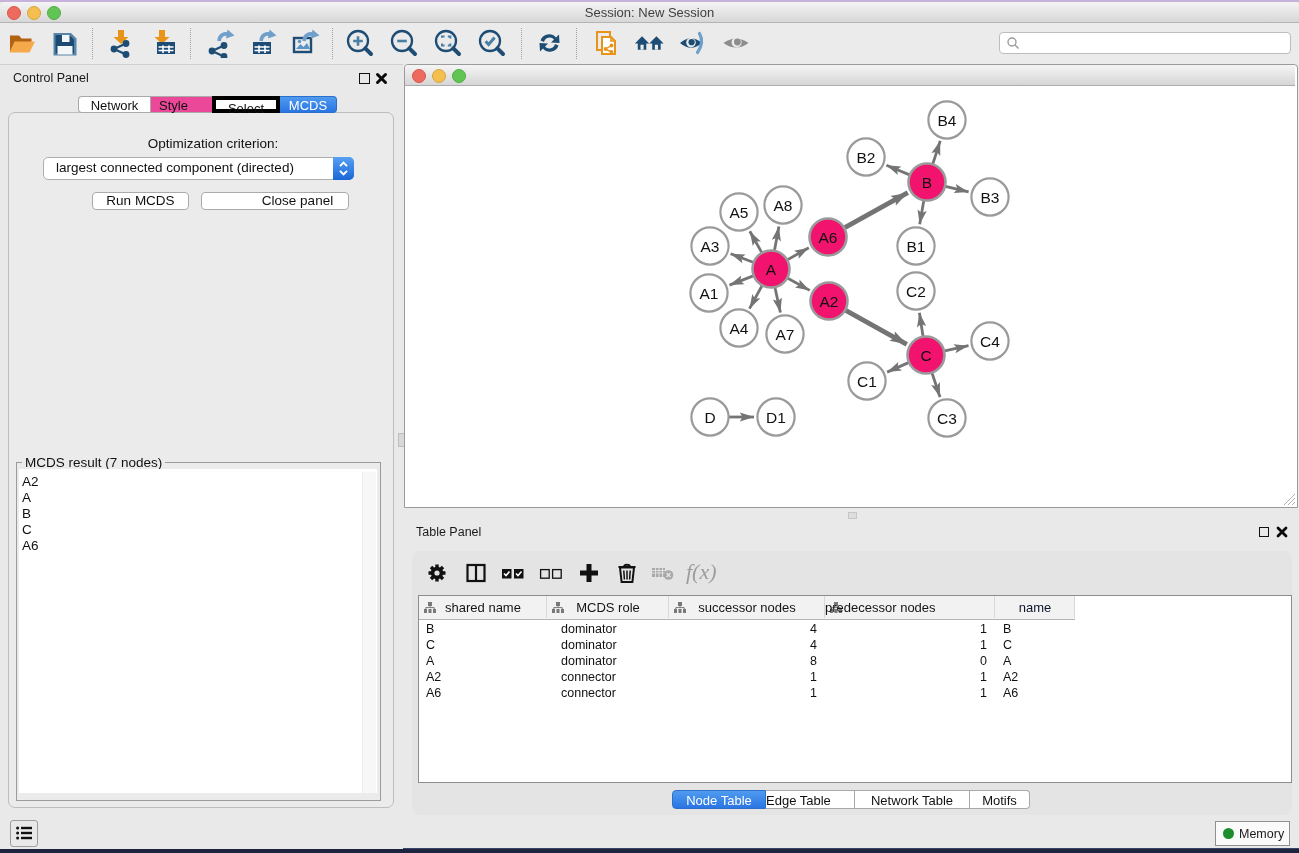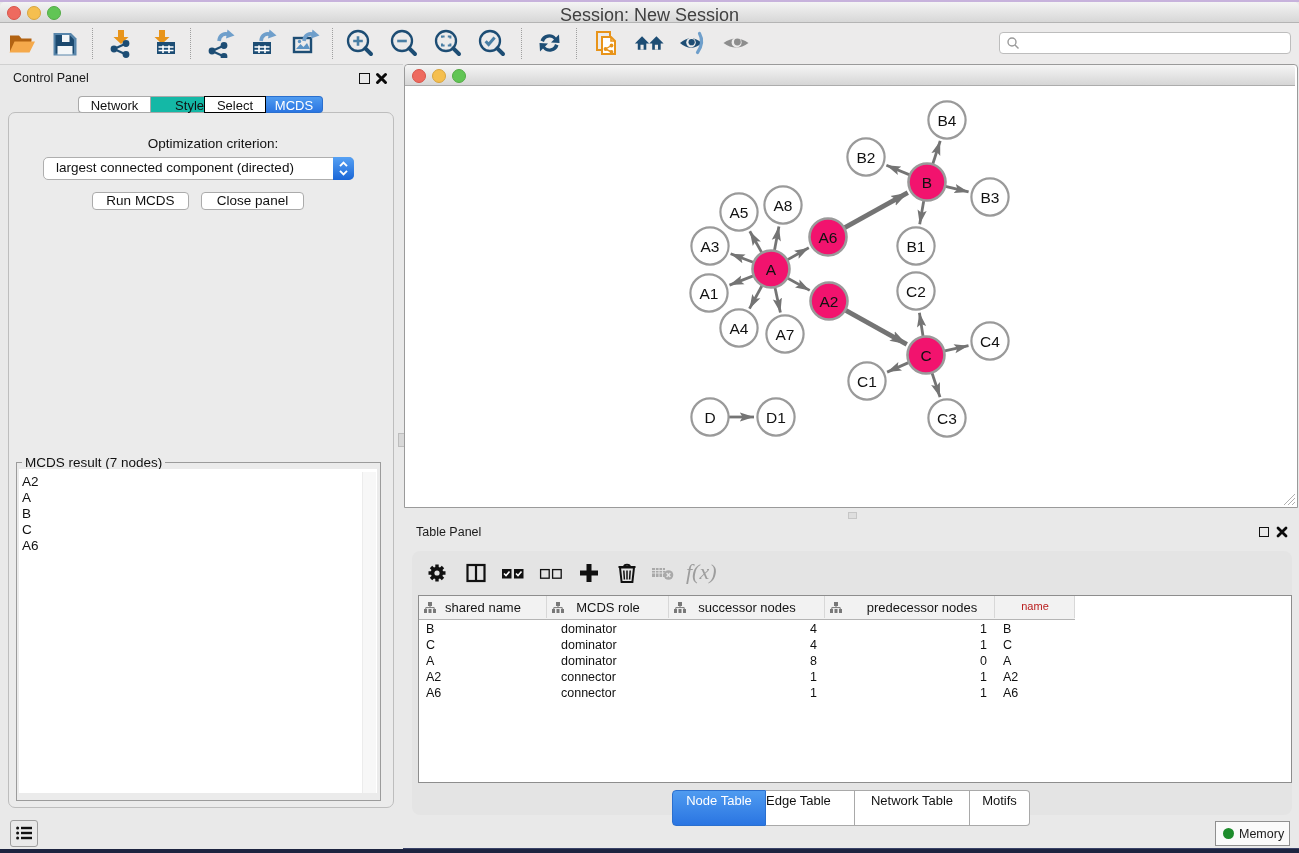--- a/index.html
+++ b/index.html
@@ -15,21 +15,21 @@
 
 <div class="abs" style="left:0;top:2px;width:1299px;height:20px;
      background:linear-gradient(#f4f4f4,#d7d7d7);border-bottom:1px solid #b4b4b4;
      border-radius:5px 5px 0 0;">
   <div class="abs" style="left:7px;top:4px;width:12px;height:12px;border-radius:50%;
        background:#ee6a5f;border:0.5px solid #d8554a;"></div>
   <div class="abs" style="left:27px;top:4px;width:12px;height:12px;border-radius:50%;
        background:#f5bf4f;border:0.5px solid #d8a53f;"></div>
   <div class="abs" style="left:47px;top:4px;width:12px;height:12px;border-radius:50%;
        background:#61c555;border:0.5px solid #53ab46;"></div>
-  <div class="abs" style="left:0;top:3px;width:1299px;text-align:center;font-size:18px;color:#404040;">Session: New Session</div>
+  <div class="abs" style="left:0;top:3px;width:1299px;text-align:center;font-size:13px;color:#404040;">Session: New Session</div>
 </div>
 
 <div class="abs" id="toolbar" style="left:0;top:23px;width:1299px;height:41px;background:#ecebeb;">
   <div class="abs" style="left:92px;top:5px;height:31px;border-left:1px dotted #9f9f9f;"></div>
   <div class="abs" style="left:190px;top:5px;height:31px;border-left:1px dotted #9f9f9f;"></div>
   <div class="abs" style="left:332px;top:5px;height:31px;border-left:1px dotted #9f9f9f;"></div>
   <div class="abs" style="left:521px;top:5px;height:31px;border-left:1px dotted #9f9f9f;"></div>
   <div class="abs" style="left:576px;top:5px;height:31px;border-left:1px dotted #9f9f9f;"></div>
 <svg class="icX" style="left:6px;top:5px;" width="30" height="30" viewBox="0 0 30 30">
       <path d="M4 7.5 h9 l2.5 3 H25.5 V13 L22 24 H4 z" fill="#b26312"></path>
@@ -150,39 +150,39 @@
 <div class="abs" style="left:359px;top:73px;width:9px;height:9px;border:1.6px solid #111;"></div>
 <svg class="abs" style="left:375px;top:72px;" width="13" height="13" viewBox="0 0 13 13">
  <path d="M2.5 2.5 L10.5 10.5 M10.5 2.5 L2.5 10.5" stroke="#0a0a0a" stroke-width="3" stroke-linecap="round"></path>
   </svg>
 
 <div class="abs" style="left:8px;top:112px;width:384px;height:694px;background:#ebebeb;
      border:1px solid #bdbdbd;border-radius:7px;"></div>
 
 <div class="abs" style="left:78px;top:96px;height:17px;display:flex;font-size:13px;">
  <div style="width:71px;border:1px solid #a9a9a9;border-right:none;border-radius:4px 0 0 4px;background:#fff;color:#111;text-align:center;line-height:17px;">Network</div>
- <div style="width:53px;border:1px solid #a9a9a9;border-right:none;background:#14b8a6;color:#111;text-align:right;line-height:17px;">Style</div>
- <div style="width:60px;border:1px solid #000000;background:#fff;color:#111;text-align:center;line-height:17px;">Select</div>
+ <div style="width:53px;border:1px solid #a9a9a9;border-right:none;background:#ec4899;color:#111;text-align:left;line-height:17px;padding-left:8px;">Style</div>
+ <div style="width:60px;border:4px solid #000000;background:#fff;color:#111;text-align:center;line-height:17px;">Select</div>
  <div style="width:56px;border:1px solid #2a6fce;border-left:none;border-radius:0 4px 4px 0;background:linear-gradient(#4f9bf0,#2a75e2);color:#fff;text-align:center;line-height:17px;">MCDS</div>
 </div>
 
 <div class="abs" style="left:21px;top:136px;width:384px;text-align:center;font-size:13.5px;color:#111;">Optimization criterion:</div>
 <div class="abs" style="left:43px;top:157px;width:309px;height:21px;background:#ffffff;border:1px solid #aeaeae;border-radius:5px;">
   <div class="abs" style="left:12px;top:2px;font-size:13.5px;color:#111;">largest connected component (directed)</div>
   <div class="abs" style="right:-1px;top:-1px;width:21px;height:23px;border-radius:0 5px 5px 0;background:linear-gradient(#56a1f4,#1a66d6);">
     <svg width="11" height="15" style="position:absolute;left:5px;top:4px;" viewBox="0 0 11 15">
       <path d="M2 5.2 L5.5 1.6 L9 5.2" stroke="#fff" stroke-width="1.9" fill="none"></path>
       <path d="M2 9.8 L5.5 13.4 L9 9.8" stroke="#fff" stroke-width="1.9" fill="none"></path>
     </svg>
   </div>
 </div>
 <div class="abs" style="left:92px;top:192px;width:95px;height:16px;background:#fff;border:1px solid #ababab;border-radius:4px;
      text-align:center;font-size:13.5px;color:#111;line-height:16px;">Run MCDS</div>
 <div class="abs" style="left:201px;top:192px;width:101px;height:16px;background:#fff;border:1px solid #ababab;border-radius:4px;
-     text-align:center;font-size:13.5px;color:#111;line-height:16px;">Close panel</div>
+     text-align:center;font-size:13.5px;color:#111;line-height:16px;padding-left:45px;">Close panel</div>
 
 <div class="abs" style="left:16px;top:462px;width:363px;height:337px;border:1px solid #9b9b9b;"></div>
 <div class="abs" style="left:22px;top:455px;background:#ebebeb;padding:0 3px;font-size:13.5px;color:#111;">MCDS result (7 nodes)</div>
 <div class="abs" style="left:19px;top:469px;width:358px;height:324px;background:#fff;"></div>
 <div class="abs" style="left:362px;top:472px;width:13px;height:321px;background:#f7f7f7;border-left:1px solid #ececec;"></div>
 <div class="abs" style="left:22px;top:474px;font-size:13.5px;color:#111;line-height:16px;">A2<br>A<br>B<br>C<br>A6</div>
 
 <div class="abs" style="left:10px;top:820px;width:26px;height:25px;border:1px solid #9e9e9e;border-radius:3px;">
  <svg width="16" height="14" style="position:absolute;left:5px;top:5px;" viewBox="0 0 16 14">
   <circle cx="1.6" cy="2" r="1.5" fill="#111"></circle>
@@ -370,24 +370,24 @@
     <div style="position:absolute;left:406px;top:0;width:169px;height:22px;border-right:1px solid #d8d8d8;">
       <svg width="12" height="11" viewBox="0 0 12 11" style="position:absolute;left:5px;top:6px;">
         <g fill="#787878">
           <rect x="4" y="0" width="4" height="4"></rect>
           <rect x="0" y="7" width="3" height="4"></rect>
           <rect x="4.5" y="7" width="3" height="4"></rect>
           <rect x="9" y="7" width="3" height="4"></rect>
         </g>
         <path d="M6 4 v1.6 M1.8 7 V5.6 h8.4 V7" stroke="#787878" stroke-width="1" fill="none"></path>
       </svg>
-      <div style="position:absolute;left:12px;top:4px;width:170px;text-align:center;font-size:13px;color:#151515;">predecessor nodes</div>
+      <div style="position:absolute;left:0;top:4px;width:170px;text-align:left;font-size:13px;color:#151515;">predecessor nodes</div>
     </div>
     <div style="position:absolute;left:576px;top:0;width:79px;height:22px;border-right:1px solid #d8d8d8;">
-      <div style="position:absolute;left:0;top:4px;width:80px;text-align:center;font-size:11px;color:#b91c1c;">name</div>
+      <div style="position:absolute;left:0;top:4px;width:80px;text-align:center;font-size:13px;color:#0f172a;">name</div>
     </div>
   </div>
 <div class="abs" style="left:419px;top:621px;width:871px;height:16px;font-size:12.5px;color:#111;">
     <div style="position:absolute;left:7px;top:1px;">B</div>
     <div style="position:absolute;left:142px;top:1px;">dominator</div>
     <div style="position:absolute;left:250px;top:1px;width:148px;text-align:right;">4</div>
     <div style="position:absolute;left:406px;top:1px;width:162px;text-align:right;">1</div>
     <div style="position:absolute;left:584px;top:1px;">B</div>
   </div>
 <div class="abs" style="left:419px;top:637px;width:871px;height:16px;font-size:12.5px;color:#111;">
@@ -412,21 +412,21 @@
     <div style="position:absolute;left:584px;top:1px;">A2</div>
   </div>
 <div class="abs" style="left:419px;top:685px;width:871px;height:16px;font-size:12.5px;color:#111;">
     <div style="position:absolute;left:7px;top:1px;">A6</div>
     <div style="position:absolute;left:142px;top:1px;">connector</div>
     <div style="position:absolute;left:250px;top:1px;width:148px;text-align:right;">1</div>
     <div style="position:absolute;left:406px;top:1px;width:162px;text-align:right;">1</div>
     <div style="position:absolute;left:584px;top:1px;">A6</div>
   </div>
 
-<div class="abs" style="left:672px;top:790px;height:36px;display:flex;font-size:13px;">
+<div class="abs" style="left:672px;top:790px;height:19px;display:flex;font-size:13px;">
  <div style="width:92px;border:1px solid #2a6fce;border-radius:4px 0 0 4px;background:linear-gradient(#4f9bf0,#2a75e2);color:#fff;text-align:center;line-height:19px;">Node Table</div>
  <div style="width:88px;border:1px solid #a9a9a9;border-left:none;background:#fff;color:#111;text-align:left;line-height:19px;">Edge Table</div>
  <div style="width:114px;border:1px solid #a9a9a9;border-left:none;background:#fff;color:#111;text-align:center;line-height:19px;">Network Table</div>
  <div style="width:59px;border:1px solid #a9a9a9;border-left:none;border-radius:0 4px 4px 0;background:#fff;color:#111;text-align:center;line-height:19px;">Motifs</div>
 </div>
 
 <div class="abs" style="left:1215px;top:821px;width:73px;height:23px;background:#fafafa;border:1px solid #8f8f8f;">
   <div class="abs" style="left:7px;top:6px;width:11px;height:11px;border-radius:50%;background:#1d8c2c;"></div>
   <div class="abs" style="left:23px;top:5px;font-size:12.5px;color:#1a1a1a;">Memory</div>
 </div>

